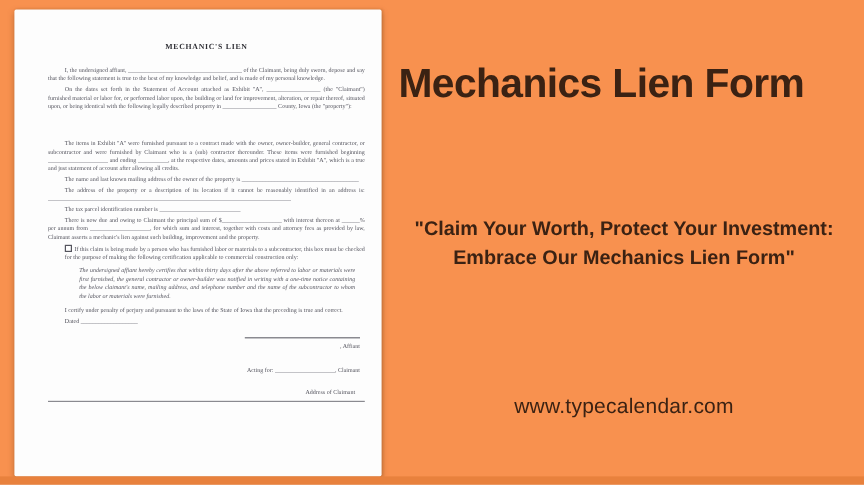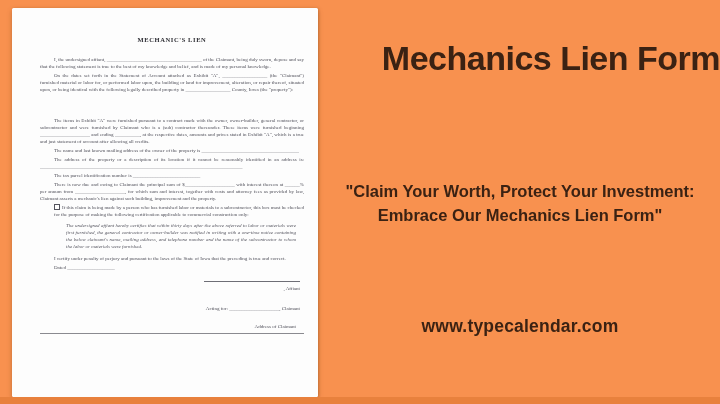--- a/index.html
+++ b/index.html
@@ -46,30 +46,30 @@
   .acting{text-align:right;margin:13px 4px 0 0;text-indent:0;}
   .addr-label{text-align:right;margin:11px 8px 0 0;text-indent:0;}
   .bottom-rule{
     margin-top:3px;border-top:1.5px solid #8a8a90;width:100%;height:0;
   }
   
   .right-panel{
     position:absolute;left:320px;top:0;width:400px;height:404px;color:#3B2213;
   }
   .panel-title{
-    position:absolute;top:38px;left:0;right:0;margin:0;text-align:right;
+    position:absolute;top:38px;left:0;right:0;margin:12px;text-align:left;
     font-size:34px;line-height:40px;font-weight:bold;letter-spacing:-.5px;
   }
   .quote{
     position:absolute;top:179px;left:0;right:0;text-align:center;
     font-size:16.5px;line-height:24px;font-weight:bold;
   }
   .website{
-    position:absolute;top:316px;left:0;right:0;text-align:center;
-    font-size:17.5px;font-weight:bold;letter-spacing:.2px;
+    position:absolute;top:328px;left:0;right:0;text-align:center;
+    font-size:17.5px;font-weight:normal;letter-spacing:.2px;
   }
 </style>
 </head>
 <body>
 
 <div class="stage">
 
   <div class="paper">
     <h1 class="form-title">MECHANIC'S LIEN</h1>
 

